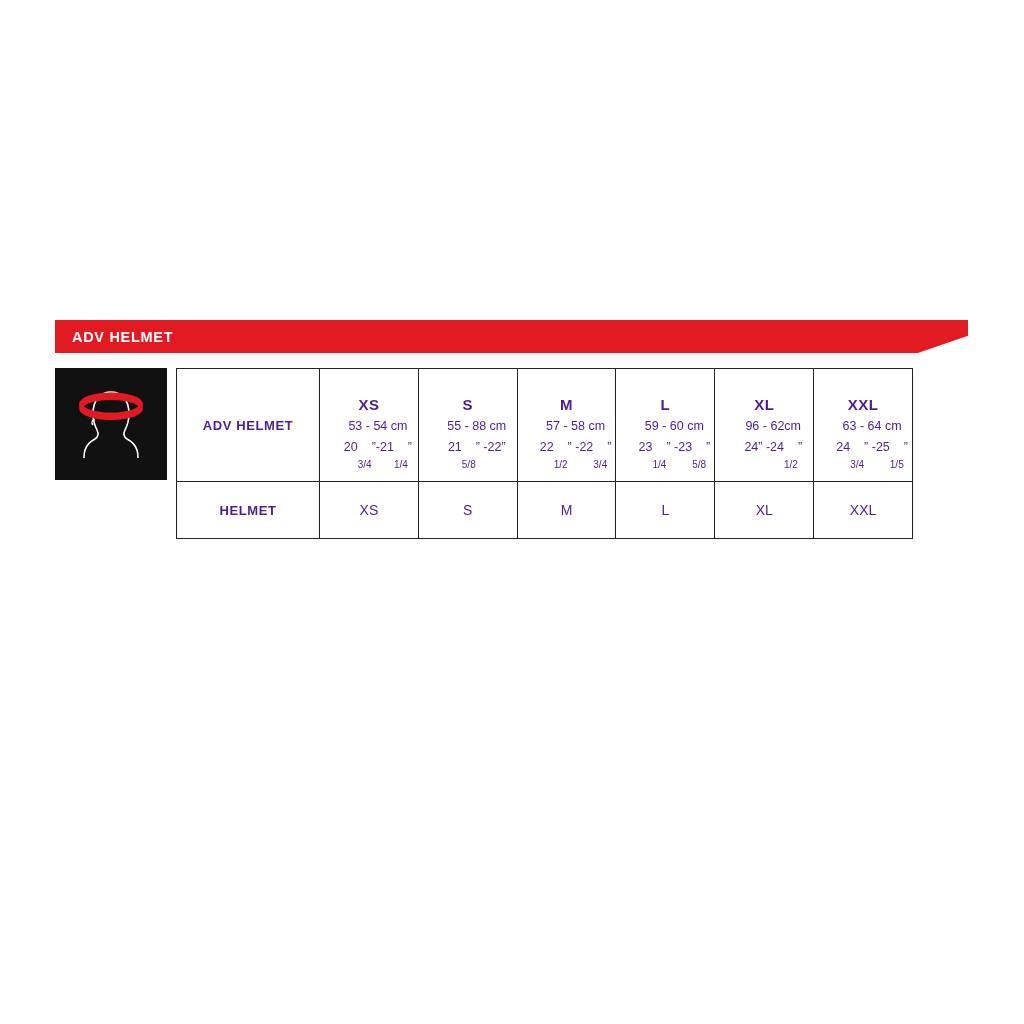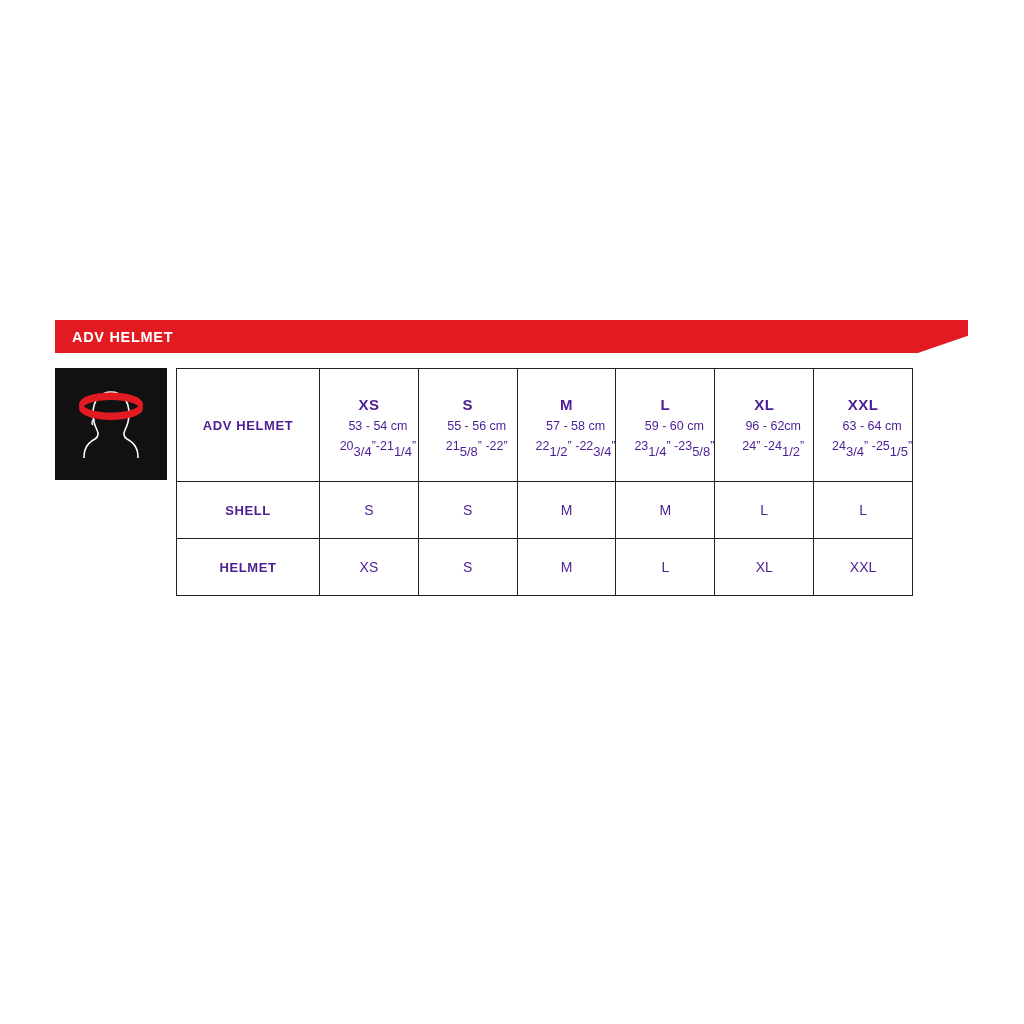--- a/index.html
+++ b/index.html
@@ -103,24 +103,24 @@
     font-weight: bold;
     letter-spacing: 0.5px;
   }
   .head-cm, .head-in {
     font-size: 12.5px;
     font-weight: normal;
     white-space: nowrap;
     margin-left: 18px;
   }
   .frac {
-    font-size: 13px;
+    font-size: 10px;
     vertical-align: baseline;
     position: relative;
-    top: 6px;
+    top: 17px;
   }
   .cheek {
     font-size: 13px;
   }
 </style>
 </head>
 <body>
 
 <div class="banner">
   <div class="banner-shape"></div>
@@ -153,21 +153,21 @@
           <div class="head-cell">
             <span class="head-size">XS</span>
             <span class="head-cm">53 - 54 cm</span>
             <span class="head-in"><span>20</span><span class="frac">3/4</span><span>”-</span><span>21</span><span class="frac">1/4</span><span>”</span></span>
           </div>
         </td>
 
         <td>
           <div class="head-cell">
             <span class="head-size">S</span>
-            <span class="head-cm">55 - 56 cm</span>
+            <span class="head-cm">55 - 88 cm</span>
             <span class="head-in"><span>21</span><span class="frac">5/8</span><span>” -</span><span>22</span><span class="frac"></span><span>”</span></span>
           </div>
         </td>
 
         <td>
           <div class="head-cell">
             <span class="head-size">M</span>
             <span class="head-cm">57 - 58 cm</span>
             <span class="head-in"><span>22</span><span class="frac">1/2</span><span>” -</span><span>22</span><span class="frac">3/4</span><span>”</span></span>
           </div>
@@ -191,29 +191,20 @@
 
         <td>
           <div class="head-cell">
             <span class="head-size">XXL</span>
             <span class="head-cm">63 - 64 cm</span>
             <span class="head-in"><span>24</span><span class="frac">3/4</span><span>” -</span><span>25</span><span class="frac">1/5</span><span>”</span></span>
           </div>
         </td>
       </tr>
 
-      <tr class="body">
-        <td class="rowlabel">SHELL</td>
-        <td>S</td>
-        <td>S</td>
-        <td>M</td>
-        <td>M</td>
-        <td>L</td>
-        <td>L</td>
-      </tr>
 
 
       <tr class="body">
         <td class="rowlabel">HELMET</td>
         <td>XS</td>
         <td>S</td>
         <td>M</td>
         <td>L</td>
         <td>XL</td>
         <td>XXL</td>

